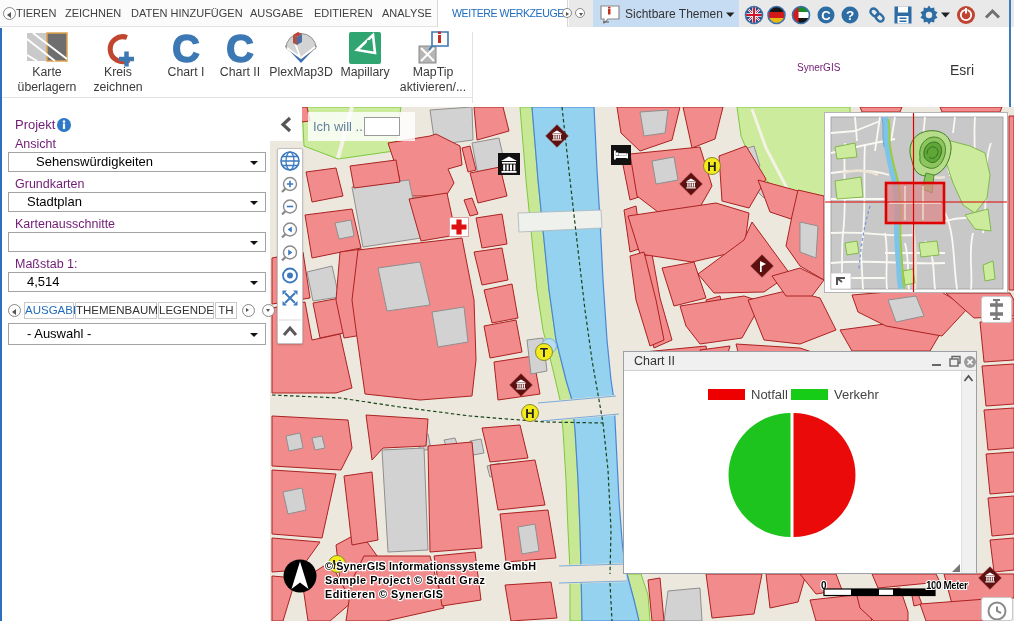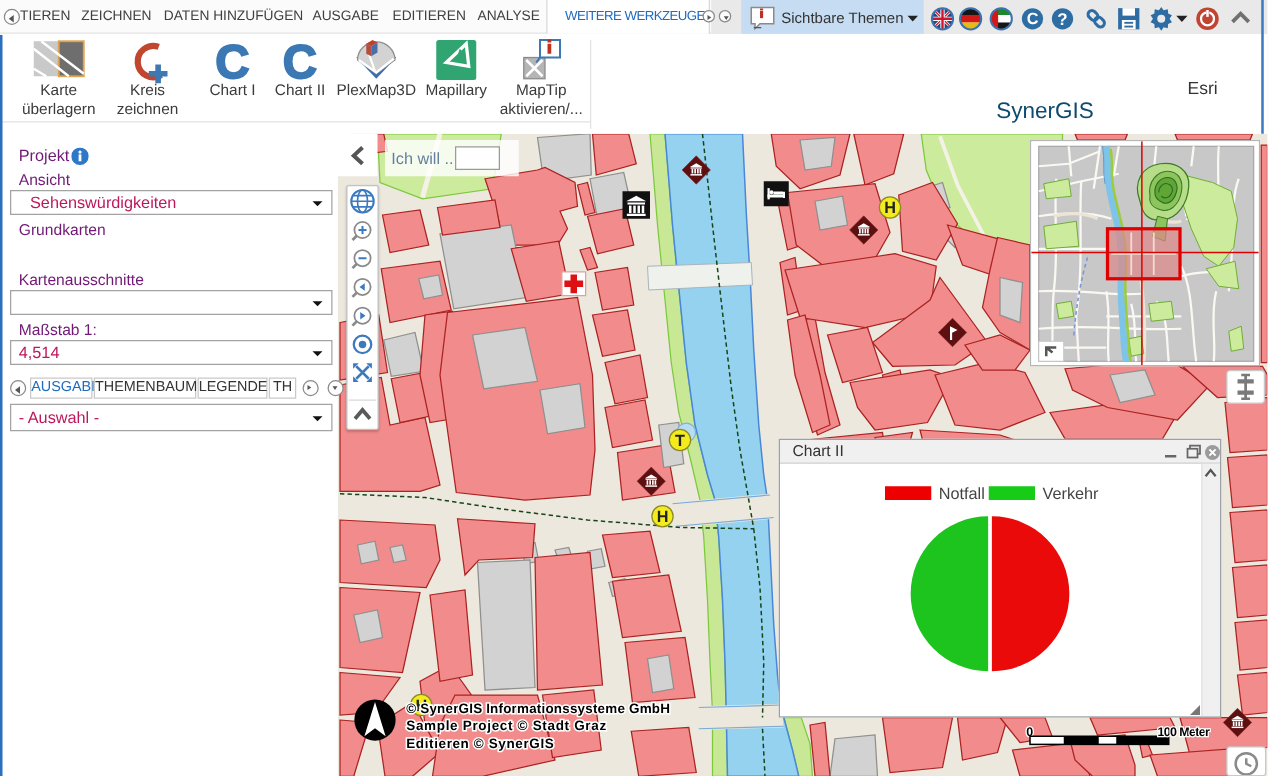--- a/index.html
+++ b/index.html
@@ -18,27 +18,27 @@
 .circbtn:after { content:""; position:absolute; }
 .tri-r:after { left:3px; top:2.5px; border-left:3.5px solid #555; border-top:2.5px solid transparent; border-bottom:2.5px solid transparent; }
 .tri-l:after { left:3px; top:3.5px; border-right:4px solid #555; border-top:3px solid transparent; border-bottom:3px solid transparent; }
 .tri-d:after { left:2.5px; top:3.5px; border-top:3.5px solid #555; border-left:2.5px solid transparent; border-right:2.5px solid transparent; }
 #sichtbar { position:absolute; left:593px; top:0; width:146px; height:27px; background:#c6dcf2; }
 
 
 #ribbon { left:0; top:28px; width:1014px; height:79px; background:#fff; }
 #ribbon .grpline { position:absolute; left:0; top:69px; width:472px; height:1px; background:#e2e2e2; }
 #ribbon .vsep { position:absolute; left:472px; top:4px; width:1px; height:71px; background:#e2e2e2; }
-#brandSyn { position:absolute; left:797px; top:34px; font-size:18px; color:#0c4a6e;margin-top:16px; }
+#brandSyn { position:absolute; left:797px; top:34px; font-size:10px; color:#701a75; }
 #brandEsri { position:absolute; left:950px; top:34px; font-size:14px; color:#333; }
 
 
 #panel { left:0; top:107px; width:270px; height:514px; background:#fff; }
 #panel .lbl { position:absolute; left:15px; font-size:12.5px; color:#701a75; }
-.dd { position:absolute; left:8px; width:258px; height:20px; background:#fff; border:1px solid #a3a3a3; font-size:13px; color:#be185d; line-height:18px; padding-left:6px; }
+.dd { position:absolute; left:8px; width:258px; height:20px; background:#fff; border:1px solid #a3a3a3; font-size:13px; color:#000000; line-height:18px; padding-left:18px; }
 .dd .car { position:absolute; right:7px; top:8px; border-top:4.5px solid #111; border-left:4px solid transparent; border-right:4px solid transparent; }
 #ptabs { position:absolute; left:2px; top:195px; height:17px; }
 #ptabs .t { position:absolute; top:0; height:17px; border:1px solid #c9c9c9; background:#fff; font-size:11.5px; color:#333; line-height:15px; text-align:center; }
 #leftedge { left:0; top:28px; width:2px; height:593px; background:#2c6fbd; }
 
 
 #map { left:270px; top:107px; width:744px; height:514px; }
 
 
 #chartwin { left:623px; top:351px; width:354px; height:223px; background:#fff; border:1px solid #9aa0a6; }
@@ -433,20 +433,21 @@
   <div id="panel" class="abs">
     <span class="lbl" style="top:10px; font-size:13px">Projekt</span>
     <svg class="abs" style="left:57px; top:11px" width="14" height="14" viewBox="0 0 14 14">
         <circle cx="7" cy="7" r="7" fill="#2e79c7"></circle>
         <rect x="5.9" y="5.5" width="2.2" height="5.5" fill="#fff"></rect>
         <circle cx="7" cy="3.6" r="1.3" fill="#fff"></circle>
       </svg>
     <span class="lbl" style="top:30px">Ansicht</span>
     <div class="dd" style="top:45px"><span style="padding-left:9px">Sehenswürdigkeiten</span><span class="car"></span></div>
     <span class="lbl" style="top:70px">Grundkarten</span>
+    <div class="dd" style="top:85px">Stadtplan<span class="car"></span></div>
     <span class="lbl" style="top:110px">Kartenausschnitte</span>
     <div class="dd" style="top:125px">
         <span class="car"></span>
       </div>
     <span class="lbl" style="top:150px">Maßstab 1:</span>
     <div class="dd" style="top:165px">4,514<span class="car"></span></div>
     <div id="ptabs">
       <div class="circbtn tri-l" style="left:6px; top:2px"></div>
       <div class="t" style="left:22px; width:50px; color:#1e6bbf">AUSGABE</div>
       <div class="t" style="left:73px; width:82px">THEMENBAUM</div>

